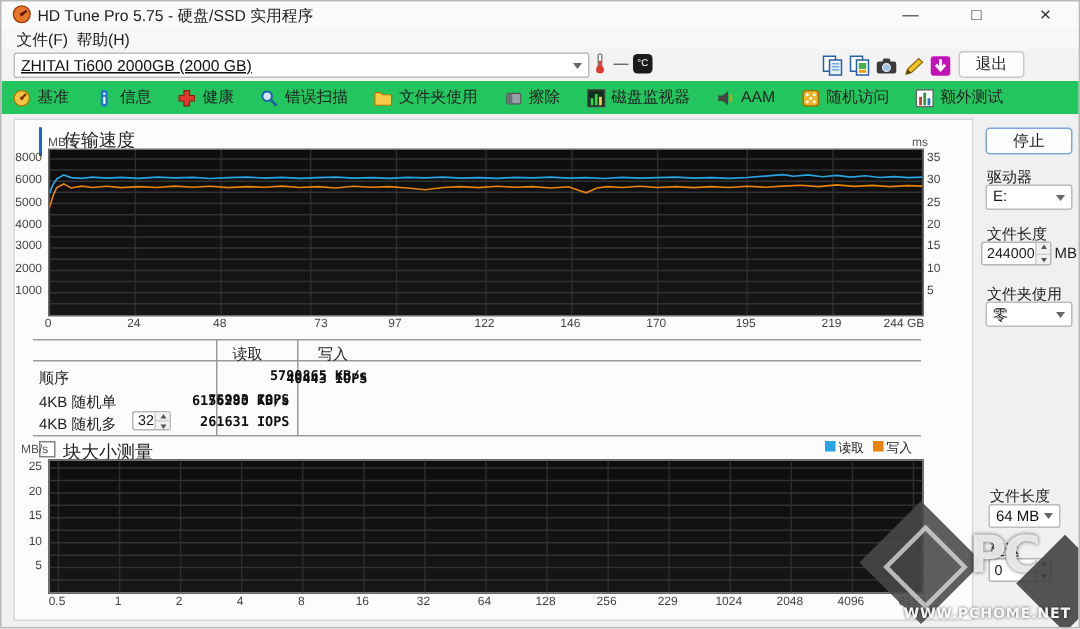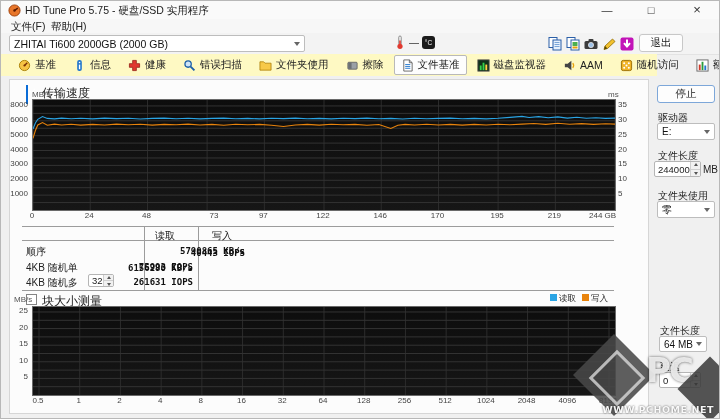--- a/index.html
+++ b/index.html
@@ -15,22 +15,22 @@
   .menubar{left:0;top:18px;width:720px;height:14px;background:#f7f7f7;}
   .menu-item{top:1px;font-size:10.5px;color:#222;padding:0 2px;}
   .toolbar{left:0;top:32px;width:720px;height:21px;background:#f3f3f3;border-bottom:1px solid #e3e3e3;}
   .combo{background:#fff;border:1px solid #bdbdbd;border-radius:2px;font-size:10.5px;
          display:flex;align-items:center;padding:0 4px;box-sizing:border-box;color:#111;}
   .combo .chev{margin-left:auto;width:0;height:0;border-left:3.5px solid transparent;
          border-right:3.5px solid transparent;border-top:4px solid #666;}
   .tb-icon{top:35px;width:16px;height:16px;}
   .btn{background:#fdfdfd;border:1px solid #c8c8c8;border-radius:3px;font-size:10.5px;
        display:flex;align-items:center;justify-content:center;box-sizing:border-box;}
-  .tabbar{left:0;top:53px;width:656px;height:22px;background:#fef9c3;display:flex;
-          align-items:center;padding-left:10px;box-sizing:border-box;}
+  .tabbar{left:0;top:53px;width:720px;height:22px;background:#22c55e;display:flex;
+          align-items:center;padding-left:0;box-sizing:border-box;}
   .tab{display:inline-flex;align-items:center;gap:4px;font-size:10.5px;color:#222;
        padding:2px 6px;margin-right:3px;border:1px solid transparent;border-radius:2px;white-space:nowrap;}
   .tab.selected{background:#fdfdfd;border-color:#b9b9b9;}
   
   .panel{left:8px;top:78px;width:640px;height:335px;background:#fcfcfc;border:1px solid #d6d6d6;
          box-sizing:border-box;}
   .cb{width:11px;height:11px;border:1px solid #848484;background:#fff;box-sizing:border-box;}
   .cb.checked{background:#0a6cd6;border-color:#0a6cd6;position:relative;}
   .cb.checked::after{content:'';position:absolute;left:3px;top:1px;width:3px;height:5px;
        border:solid #fff;border-width:0 1.5px 1.5px 0;transform:rotate(40deg);}
@@ -88,21 +88,21 @@
   <div class="abs winbtn" style="left:630px;">□</div>
   <div class="abs winbtn" style="left:676px;font-size:13px;">×</div>
 </div>
 
 <div class="abs menubar">
   <span class="abs menu-item" style="left:8px;">文件(F)</span>
   <span class="abs menu-item" style="left:48px;">帮助(H)</span>
 </div>
 
 <div class="abs toolbar">
-  <div class="abs combo" style="left:8px;top:2px;width:296px;height:17px;">
+  <div class="abs combo" style="left:8px;top:2px;width:384px;height:17px;text-decoration:underline;">
     <span>ZHITAI Ti600 2000GB (2000 GB)</span>
     <span class="chev"></span>
   </div>
   <span class="abs" style="left:394px;top:2px;">
     <svg width="10" height="15" viewBox="0 0 10 15">
         <rect x="3.8" y="1" width="2.4" height="9" rx="1.2" fill="#fff" stroke="#888"></rect>
         <circle cx="5" cy="11.3" r="2.6" fill="#e03a2f"></circle>
         <rect x="4.2" y="5.5" width="1.6" height="6" fill="#e03a2f"></rect>
       </svg>
   </span>
@@ -195,32 +195,20 @@
       <span>文件夹使用</span>
     </span>
     <span class="tab">
       <span style="display: inline-flex;">
         <svg width="13" height="13" viewBox="0 0 14 14">
           <rect x="2" y="3.5" width="10" height="7.5" rx="1" fill="#9aa0a6" stroke="#555" stroke-width=".8"></rect>
           <rect x="2.4" y="3.9" width="3.6" height="6.7" fill="#6b7075"></rect>
         </svg>
       </span>
       <span>擦除</span>
-    </span>
-    <span class="tab selected">
-      <span style="display: inline-flex;">
-        <svg width="13" height="13" viewBox="0 0 14 14">
-          <path d="M3 1h6l3 3v9H3z" fill="#fff" stroke="#555" stroke-width=".9"></path>
-          <path d="M9 1v3h3" fill="none" stroke="#555" stroke-width=".9"></path>
-          <line x1="4.5" y1="6" x2="10" y2="6" stroke="#2276cc"></line>
-          <line x1="4.5" y1="8" x2="10" y2="8" stroke="#2276cc"></line>
-          <line x1="4.5" y1="10" x2="10" y2="10" stroke="#2276cc"></line>
-        </svg>
-      </span>
-      <span>文件基准</span>
     </span>
     <span class="tab">
       <span style="display: inline-flex;">
         <svg width="13" height="13" viewBox="0 0 14 14">
           <rect x="1" y="1" width="12" height="12" fill="#10321a" stroke="#444"></rect>
           <rect x="3" y="7" width="2" height="5" fill="#35d44a"></rect>
           <rect x="6" y="4" width="2" height="8" fill="#35d44a"></rect>
           <rect x="9" y="6" width="2" height="6" fill="#ffd23e"></rect>
         </svg>
       </span>
@@ -407,21 +395,21 @@
       <span class="tick" style="left: 6px; transform: translateX(-50%);">0.5</span>
       <span class="tick" style="left: 46.7143px; transform: translateX(-50%);">1</span>
       <span class="tick" style="left: 87.4286px; transform: translateX(-50%);">2</span>
       <span class="tick" style="left: 128.143px; transform: translateX(-50%);">4</span>
       <span class="tick" style="left: 168.857px; transform: translateX(-50%);">8</span>
       <span class="tick" style="left: 209.571px; transform: translateX(-50%);">16</span>
       <span class="tick" style="left: 250.286px; transform: translateX(-50%);">32</span>
       <span class="tick" style="left: 291px; transform: translateX(-50%);">64</span>
       <span class="tick" style="left: 331.714px; transform: translateX(-50%);">128</span>
       <span class="tick" style="left: 372.429px; transform: translateX(-50%);">256</span>
-      <span class="tick" style="left: 413.143px; transform: translateX(-50%);">512</span>
+      <span class="tick" style="left: 413.143px; transform: translateX(-50%);">229</span>
       <span class="tick" style="left: 453.857px; transform: translateX(-50%);">1024</span>
       <span class="tick" style="left: 494.571px; transform: translateX(-50%);">2048</span>
       <span class="tick" style="left: 535.286px; transform: translateX(-50%);">4096</span>
       <span class="tick" style="left: 576px; transform: translateX(-50%);">8192</span>
     </div>
 </div>
 
 <div class="abs btn" style="left:656px;top:84px;width:58px;height:18px;border-color:#7da7d9;">停止</div>
 
 <span class="side-label" style="left:657px;top:110px;">驱动器</span>

